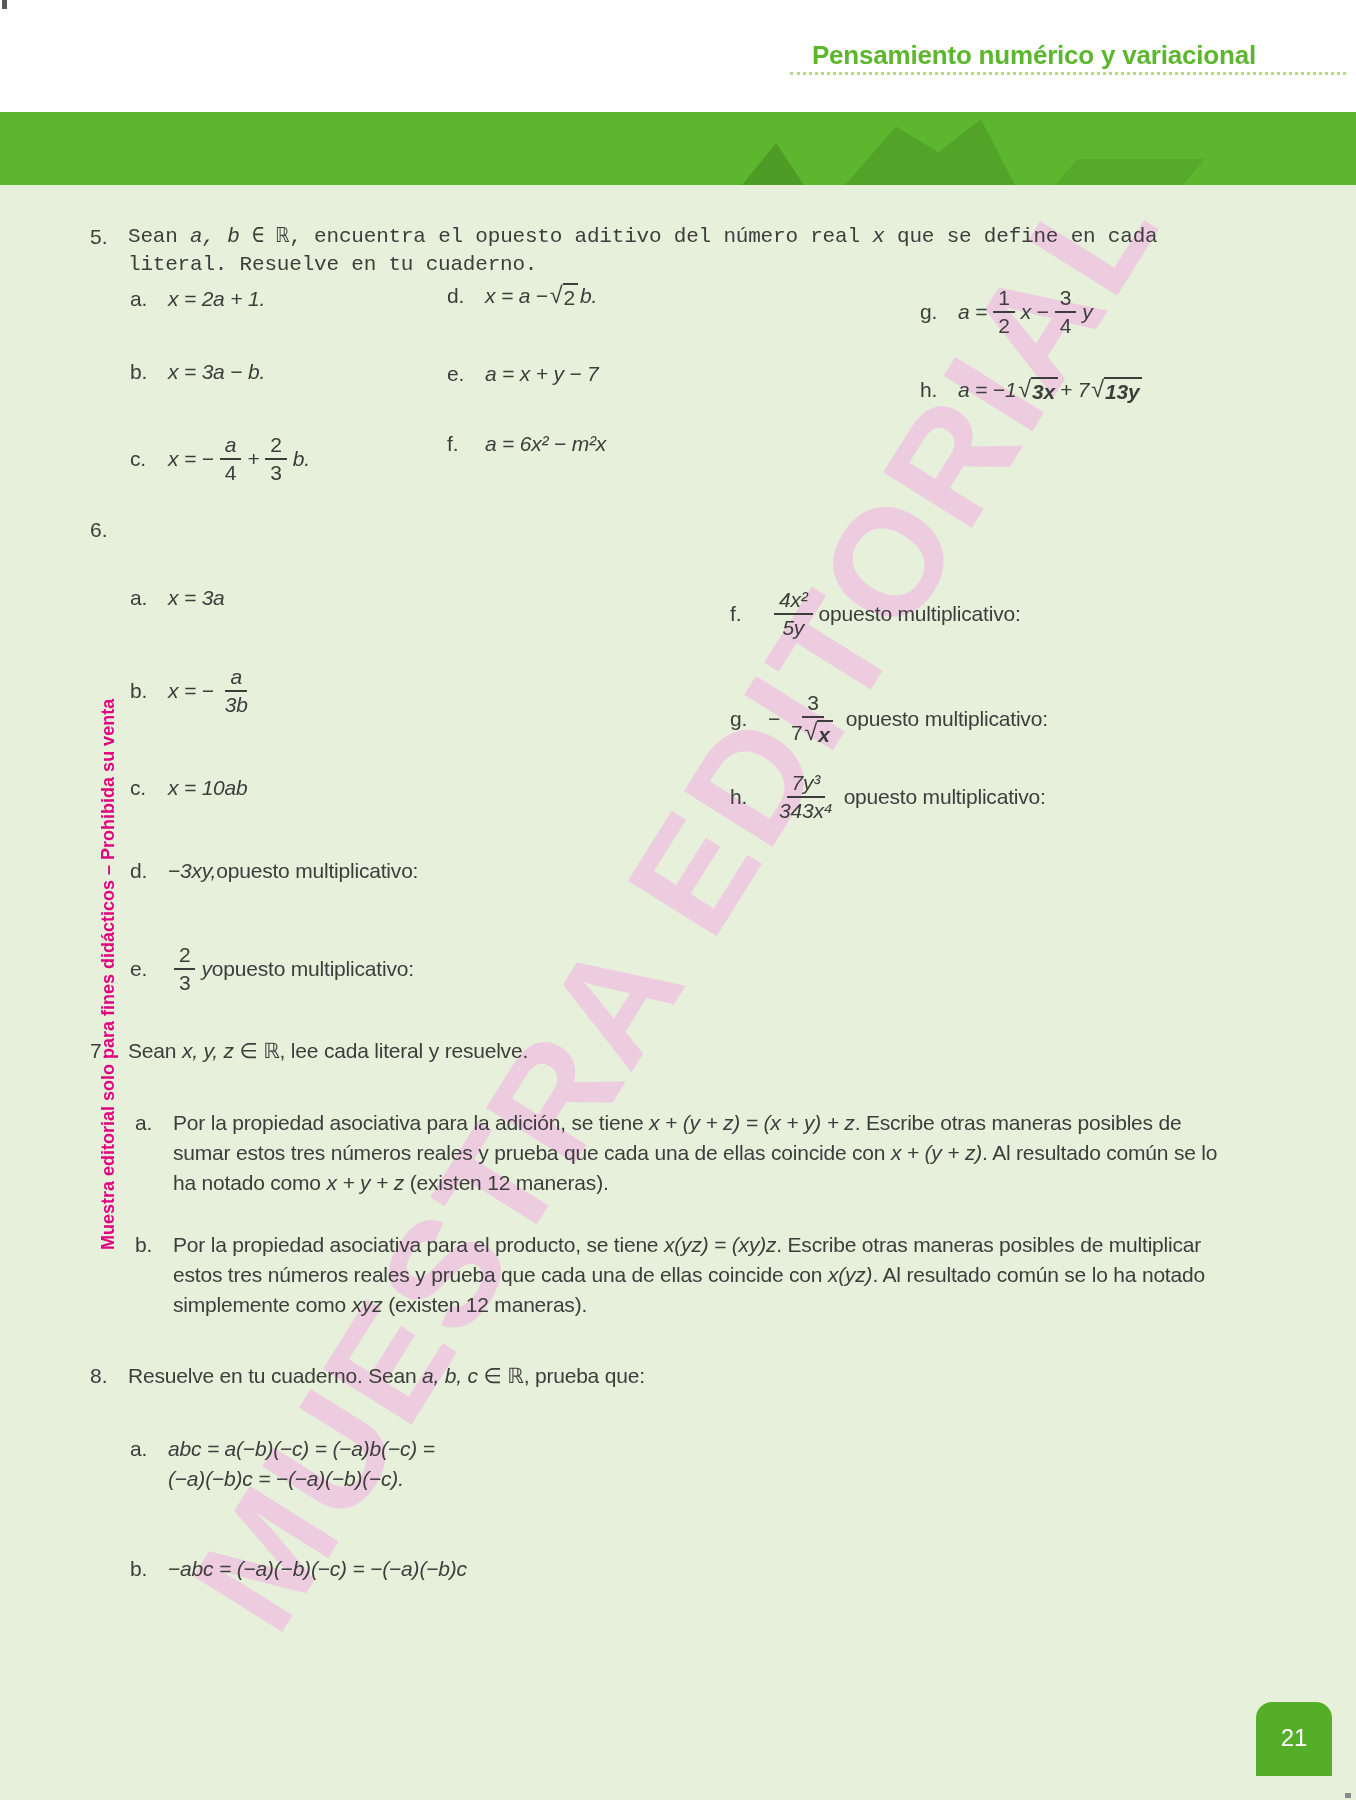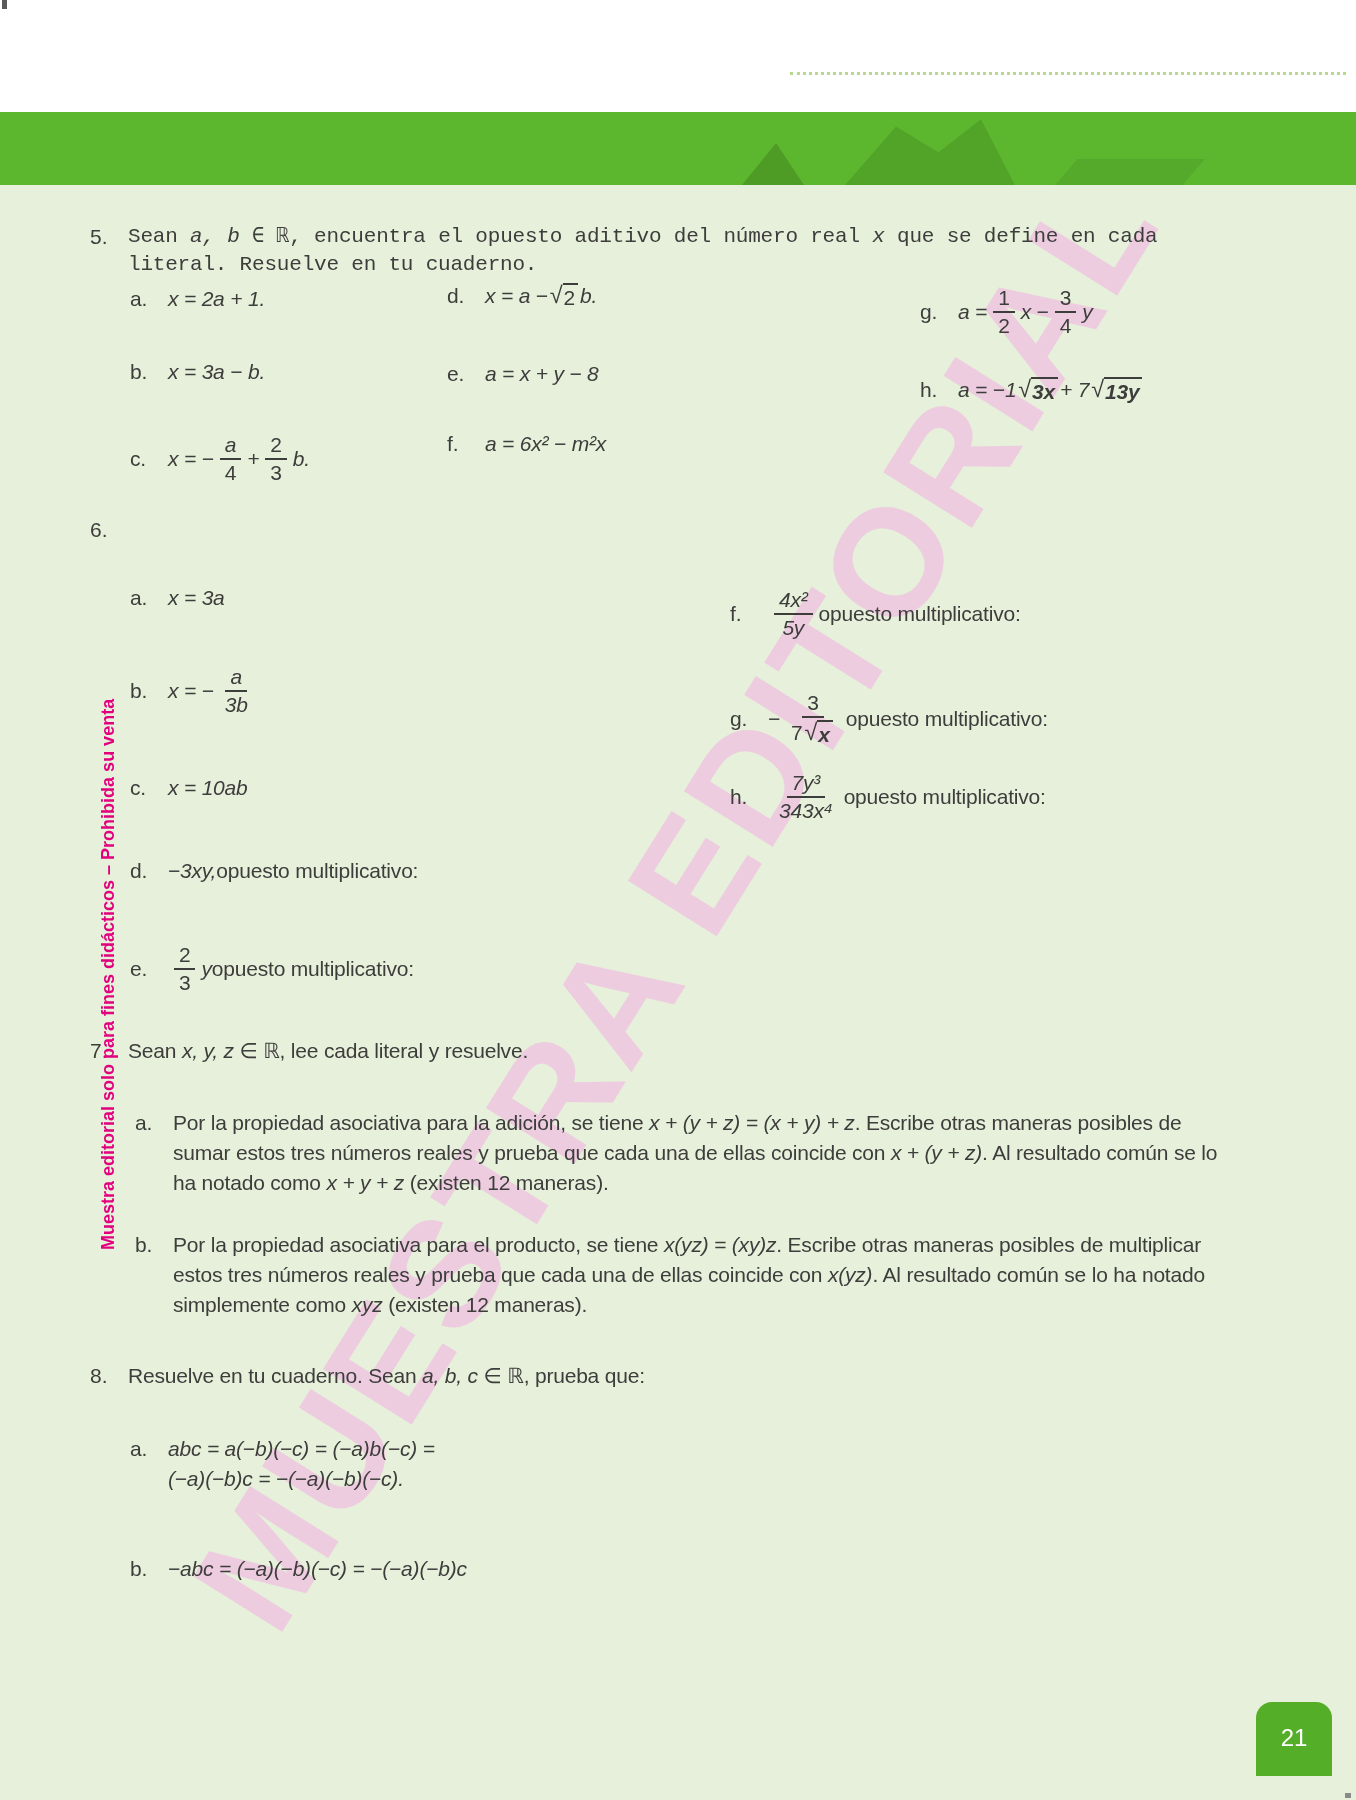--- a/index.html
+++ b/index.html
@@ -55,20 +55,21 @@
 
   .tick-tl { position:absolute; left:2px; top:0; width:5px; height:9px; background:#5a5a5a; z-index:3; }
   .tick-br { position:absolute; left:1345px; top:1793px; width:6px; height:5px; background:#8a8a8a; z-index:3; }
 </style>
 </head>
 <body>
 
 <div class="page">
   <div class="tick-tl"></div>
 
+  <div class="header-title">Pensamiento numérico y variacional</div>
   <div class="header-rule"></div>
 
   <div class="band">
     <div class="accent accent-1"></div>
     <div class="accent accent-2"></div>
     <div class="accent accent-3"></div>
   </div>
   <div class="content-bg"></div>
 
   <div class="watermark">MUESTRA EDITORIAL</div>
@@ -104,21 +105,21 @@
     <span class="lbl">d.</span>
     <span class="math">x = a − </span>
     <span class="rad">
         <span class="rsym">√</span>
         <span class="rbar">2</span>
       </span>
     <span class="math"> b.</span>
   </div>
   <div class="item" style="left:447px; top:361px;">
     <span class="lbl">e.</span>
-    <span class="math">a = x + y − 8</span>
+    <span class="math">a = x + y − 7</span>
   </div>
   <div class="item" style="left:447px; top:431px;">
     <span class="lbl">f.</span>
     <span class="math">a = 6x² − m²x</span>
   </div>
   <div class="item" style="left:920px; top:287px;">
     <span class="lbl">g.</span>
     <span class="math">a = </span>
     <span class="frac">
         <span class="num">1</span>

